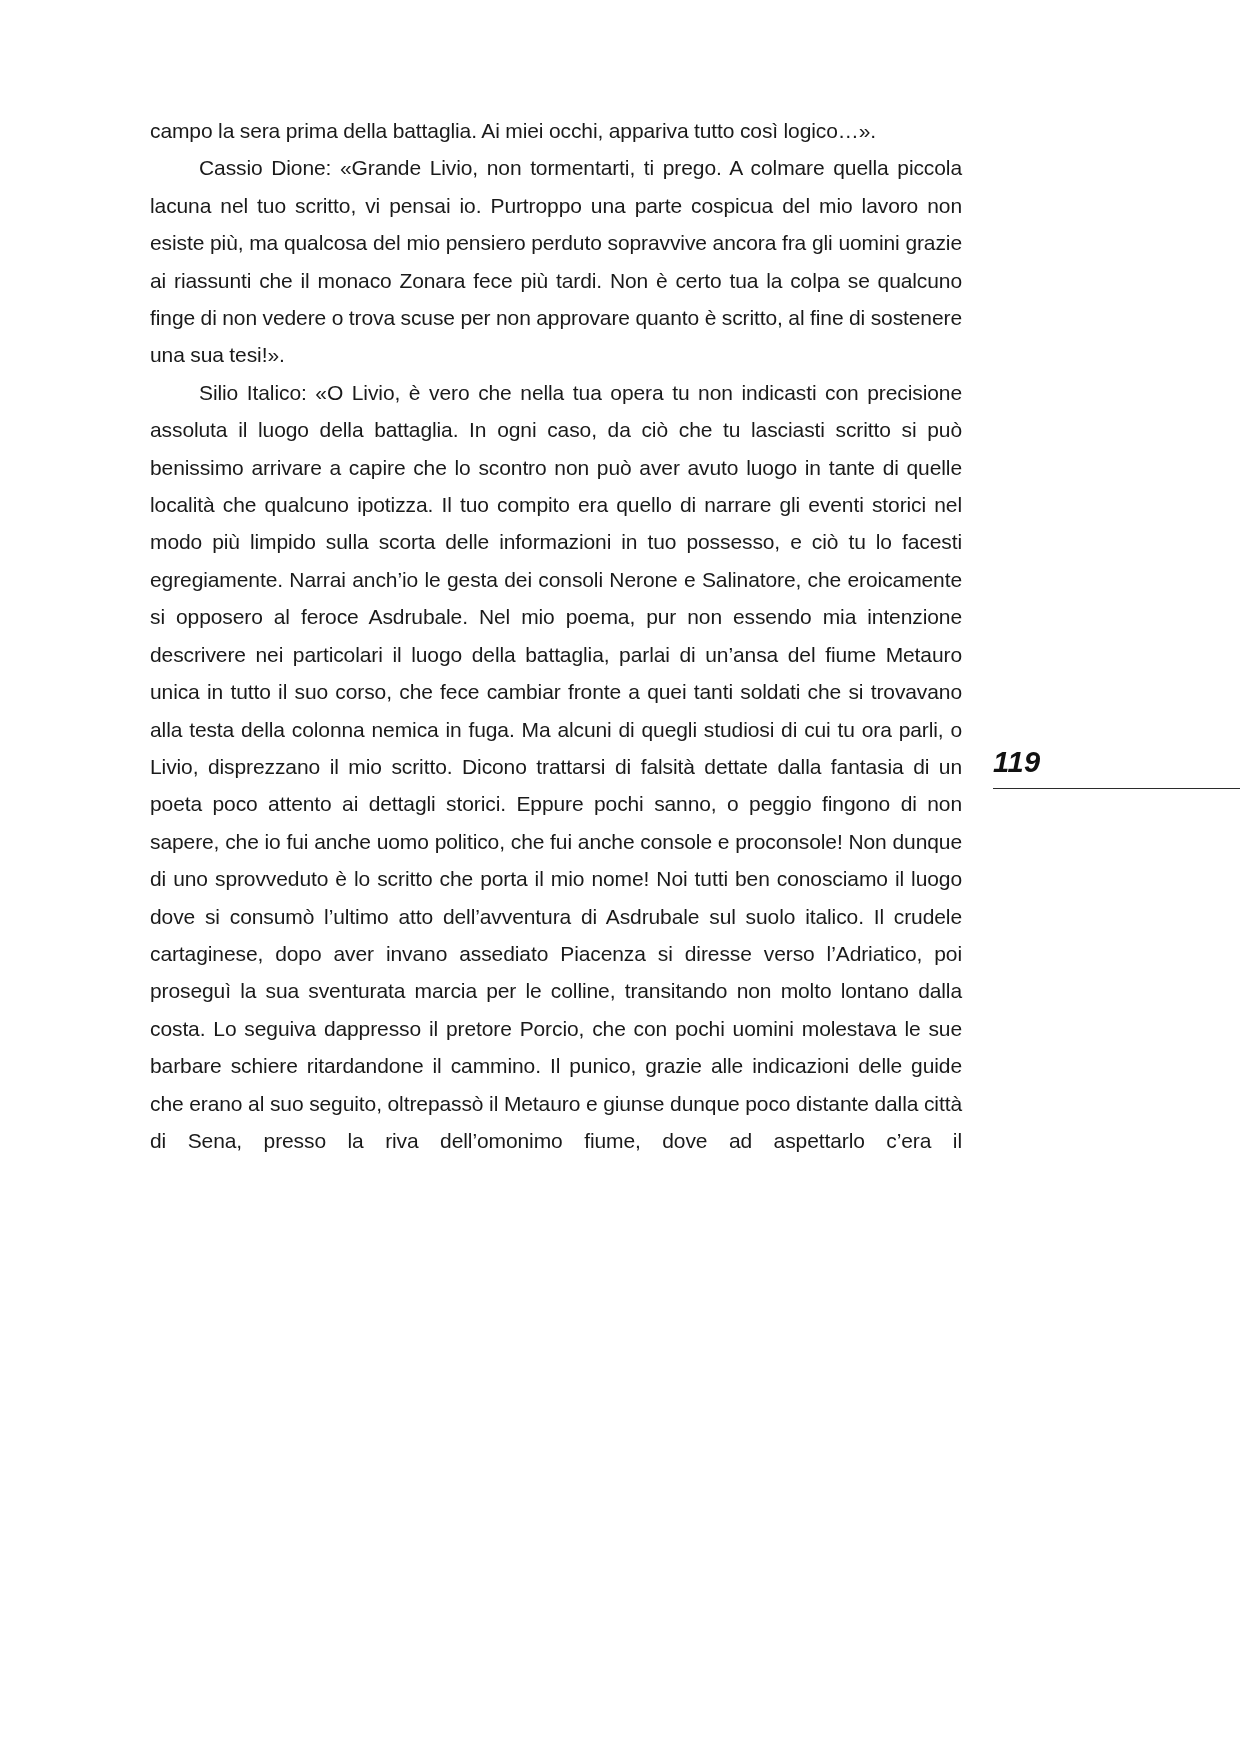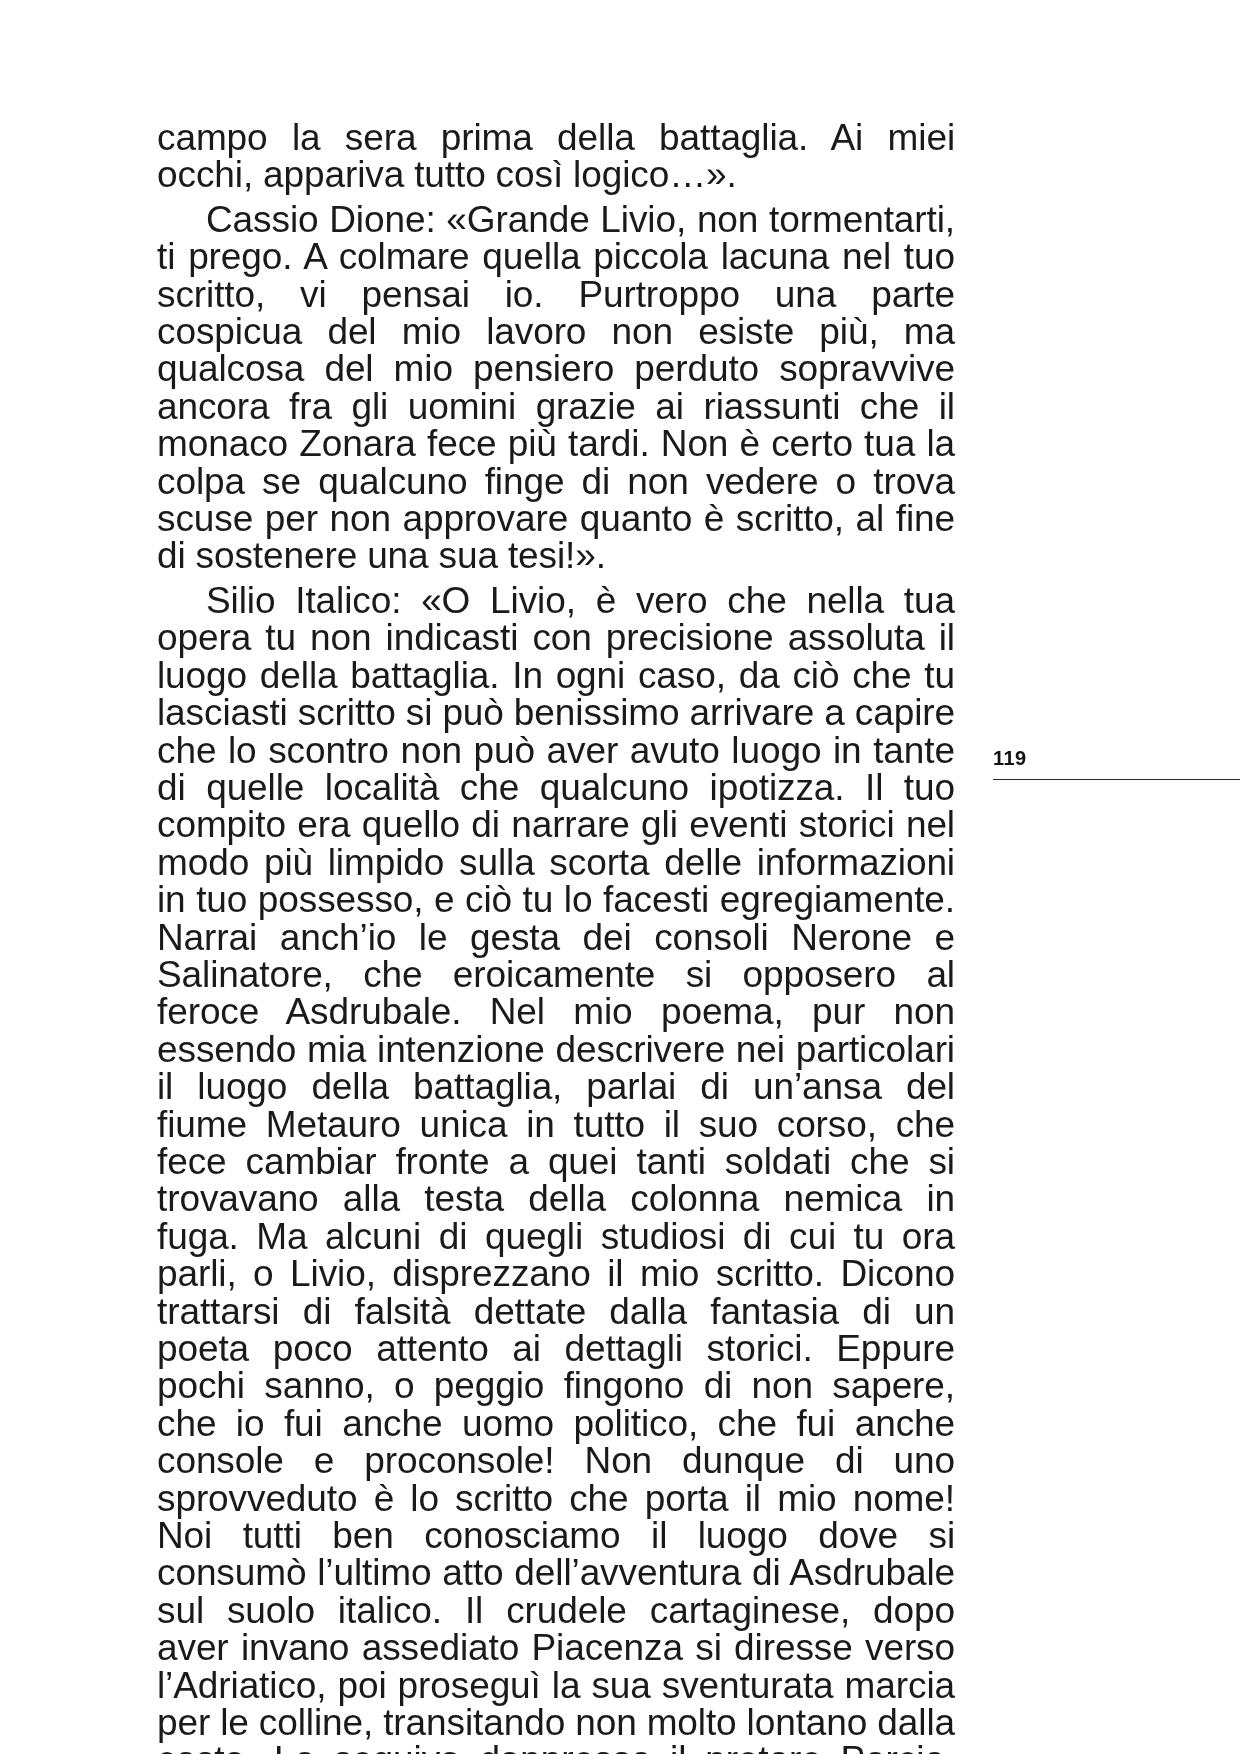--- a/index.html
+++ b/index.html
@@ -18,22 +18,22 @@
     background: #ffffff;
     overflow: hidden;
   }
   .text-column {
     position: absolute;
     left: 150px;
     top: 112px;
     width: 812px;
   }
   .para {
-    margin: 7px;
-    font-size: 37px;
+    margin: 0;
+    font-size: 21px;
     line-height: 37.4px;
     color: #1a1a1a;
     text-align: justify;
     text-justify: inter-word;
     letter-spacing: -0.1px;
     word-spacing: -0.2px;
     -webkit-hyphens: none;
     hyphens: none;
   }
   .para.indented {
@@ -43,25 +43,26 @@
   .para.force-justify-last {
     text-align-last: justify;
   }
   .page-number-block {
     position: absolute;
     left: 993px;
     top: 748px;
     width: 247px;
   }
   .page-number {
-    font-size: 20px;
+    font-size: 29px;
     font-weight: bold;
     color: #111111;
     line-height: 1;
     letter-spacing: 0.4px;
+    font-style: italic;
   }
   .page-rule {
     margin-top: 11px;
     width: 247px;
     height: 1.4px;
     background: #2b2b2b;
   }
 </style>
 </head>
 <body>

